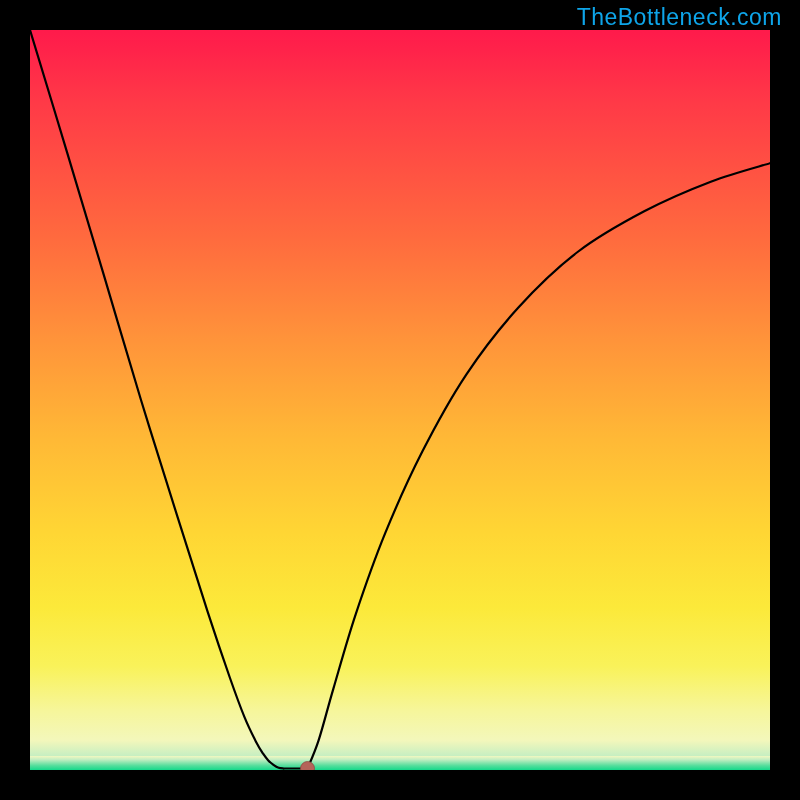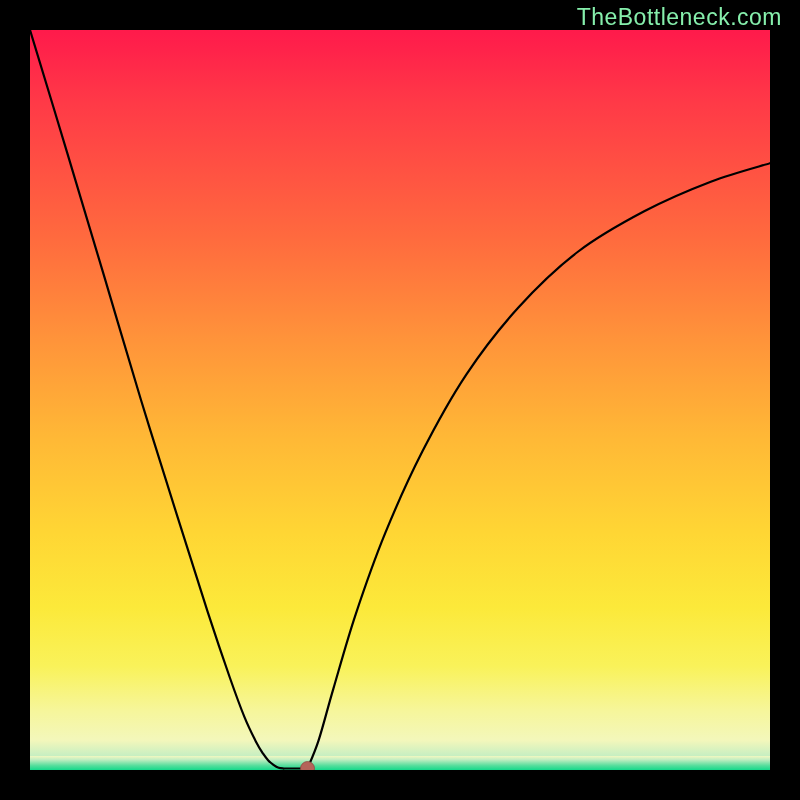--- a/index.html
+++ b/index.html
@@ -14,21 +14,21 @@
   .frame {
     position: relative;
     width: 800px;
     height: 800px;
     background: #000;
   }
   .watermark {
     position: absolute;
     top: 4px;
     right: 18px;
-    color: #86efac;
+    color: #0ea5e9;
     font-size: 23px;
     font-weight: 400;
     letter-spacing: 0.5px;
     z-index: 50;
     user-select: none;
   }
   .plot {
     position: absolute;
     left: 30px;
     top: 30px;

